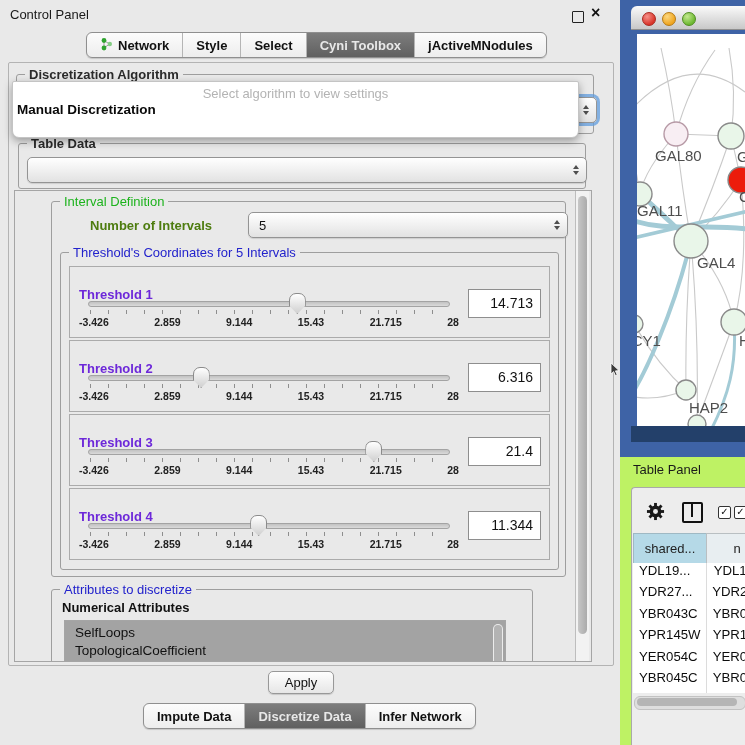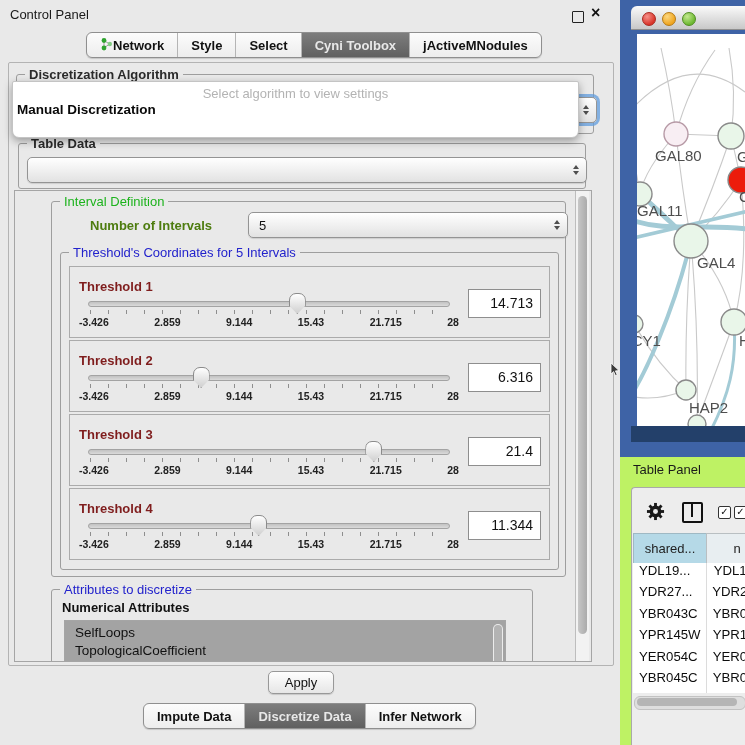--- a/index.html
+++ b/index.html
@@ -8,21 +8,21 @@
   #stage{position:relative;width:745px;height:745px;background:#e9e9e9;}
 
   
   .cp-title{left:10px;top:7px;font-size:13px;color:#1a1a1a;}
   .float-btn{left:572px;top:11px;width:10px;height:10px;border:1.5px solid #222;border-radius:1px;}
   .close-btn{left:591px;top:4px;font-size:16px;font-weight:900;color:#111;}
 
   
   .seg{display:flex;border:1px solid #8f8f8f;border-radius:6px;overflow:hidden;
     background:linear-gradient(#fcfcfc,#ededed);height:24px;box-shadow:0 1px 1px rgba(0,0,0,.15);}
-  .seg .seg-item{display:flex;align-items:center;padding:4px 13px;font-size:13px;
+  .seg .seg-item{display:flex;align-items:center;gap:5px;padding:4px 13px;font-size:13px;
     font-weight:700;color:#111;border-right:1px solid #b5b5b5;white-space:nowrap;}
   .seg .seg-item:last-child{border-right:none;}
   .seg .sel{background:linear-gradient(#7d7d7d,#606060);color:#e8e8e8;}
 
   
   .grp{border:1px solid #9e9e9e;border-radius:3px;}
   .grp-title{position:absolute;top:-8px;left:8px;background:#e9e9e9;padding:0 4px;font-size:13px;}
   .t-dark{color:#2b2b2b;font-weight:700;}
   .t-green{color:#1db31d;}
   .t-blue{color:#2222cc;}
@@ -44,21 +44,21 @@
   .popup .opt2{position:absolute;top:36px;left:4px;font-size:13.5px;color:#0a0a0a;}
 
   
   .scrollpane{left:14px;top:190px;width:576px;height:470px;border:1px solid #a5a5a5;
     overflow:hidden;background:#e9e9e9;}
   .vsb{position:absolute;width:13px;background:#f2f2f2;border-left:1px solid #bdbdbd;}
   .vsb .vthumb{position:absolute;left:1.5px;width:9px;background:linear-gradient(90deg,#c7c7c7,#ababab);border-radius:5px;}
 
   
   .t-block{position:absolute;left:8px;width:479px;height:70px;border:1px solid #ababab;background:#e9e9e9;}
-  .t-label{position:absolute;left:9px;top:12px;font-size:13px;font-weight:700;color:#7f1d1d;}
+  .t-label{position:absolute;left:9px;top:20px;font-size:13px;font-weight:700;color:#6d28d9;}
   .slider{position:absolute;left:18px;top:26px;width:366px;height:42px;}
   .track{position:absolute;left:0;top:8px;width:360px;height:4px;border:1px solid #a3a3a3;
     border-radius:3px;background:linear-gradient(#c2c2c2,#dadada);}
   .ticks{position:absolute;left:2px;top:17px;width:360px;height:4px;
     background:repeating-linear-gradient(90deg,#8e8e8e 0 1px,transparent 1px 18px);}
   .thumb{position:absolute;top:0;width:15px;height:19px;background:linear-gradient(#ffffff,#d0d0d0);
     border:1px solid #8b8b8b;border-radius:7px 7px 2px 2px;
     clip-path:polygon(0 0,100% 0,100% 58%,50% 100%,0 58%);}
   .tick-labels{position:absolute;left:-9px;top:23px;width:380px;display:flex;
     justify-content:space-between;font-size:10.5px;font-weight:700;color:#222;}

